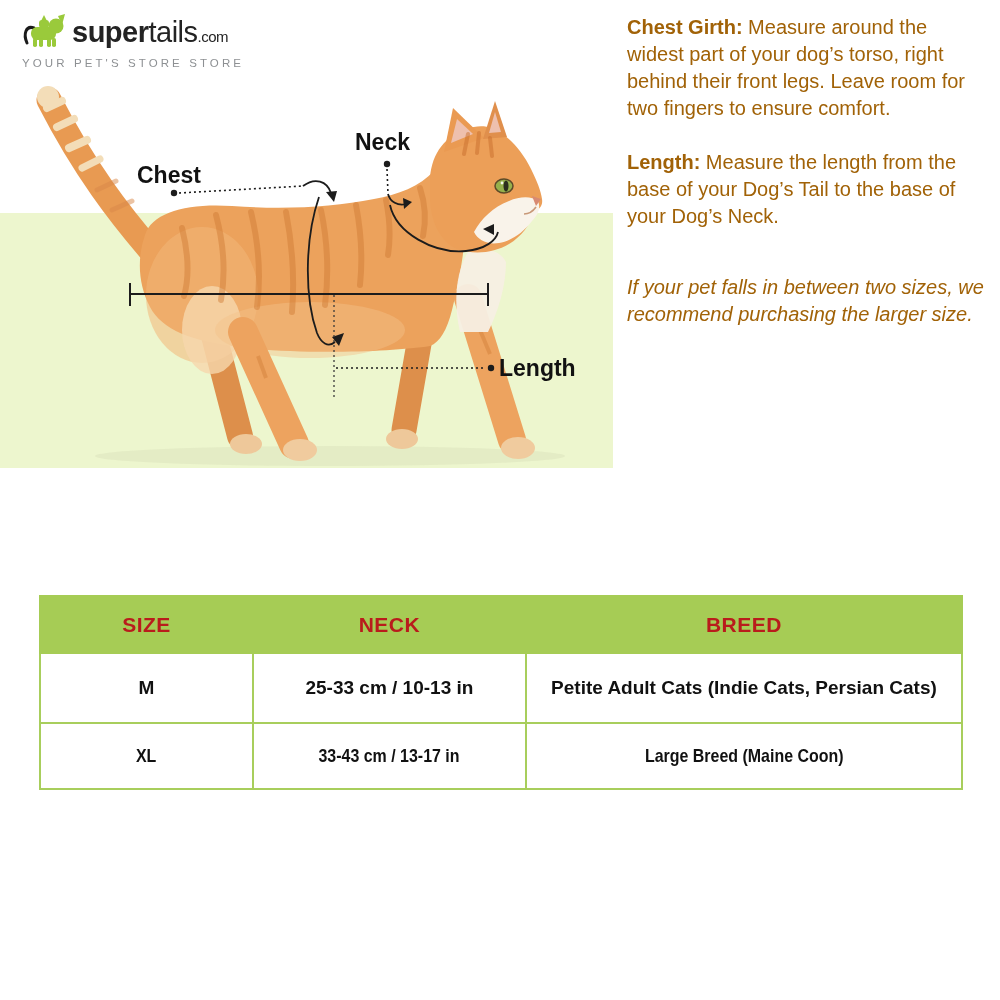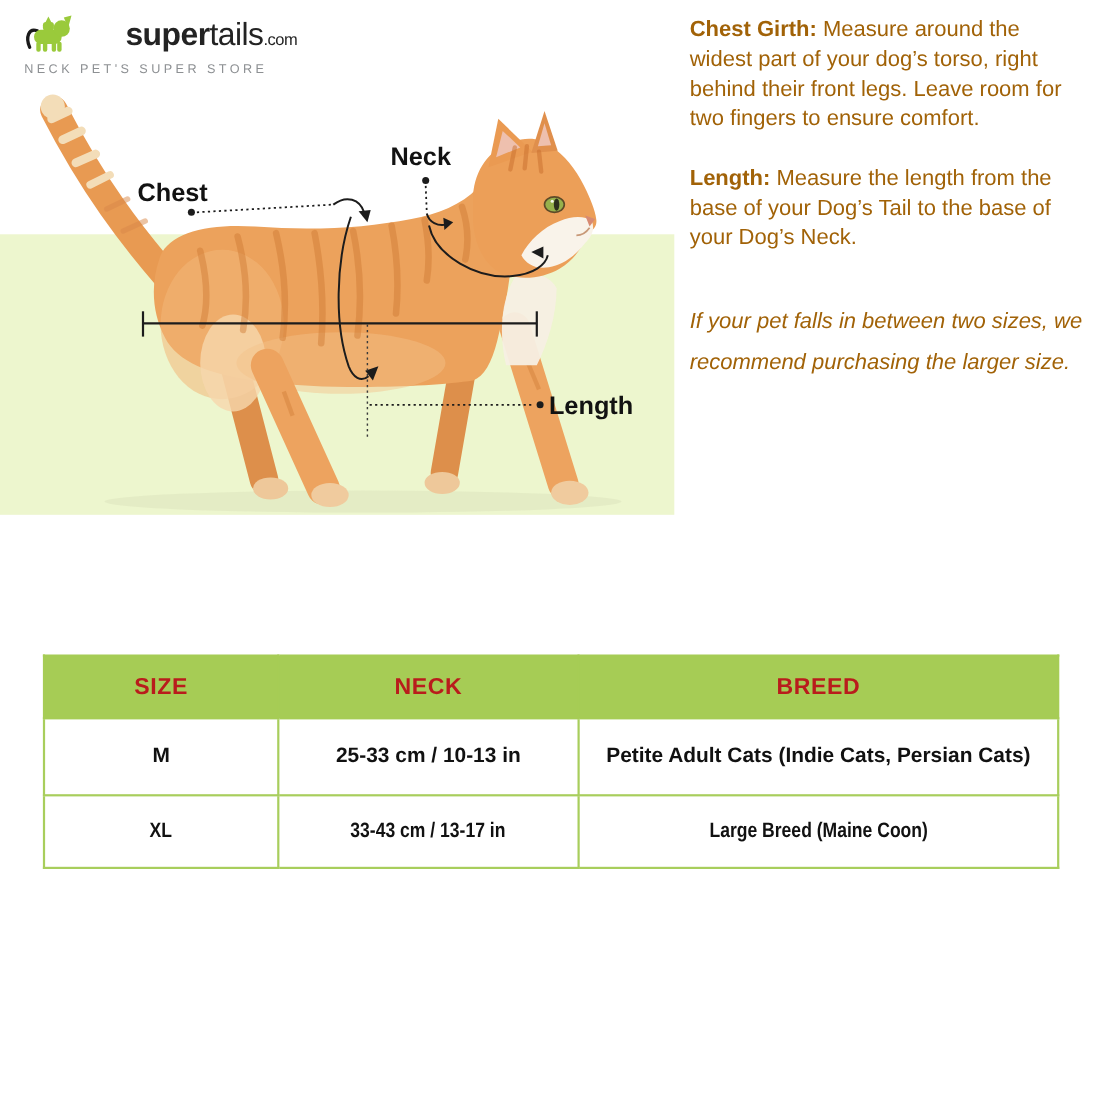--- a/index.html
+++ b/index.html
@@ -1,41 +1,41 @@
 <!DOCTYPE html>
 <html><head>
 <meta charset="utf-8">
 <style>
   html,body{margin:0;padding:0;background:#fff;}
   .page{position:relative;width:1000px;height:1000px;background:#ffffff;overflow:hidden;
         font-family:"Liberation Sans",sans-serif;color:#1b1b1b;}
 
   
   .logo{position:absolute;left:22px;top:12px;}
-  .logo-row{display:flex;align-items:flex-end;gap:42px;}
+  .logo-row{display:flex;align-items:flex-end;}
   .logo-icon{width:46px;height:40px;margin-right:4px;}
   .brand{font-size:29px;line-height:30px;color:#232323;letter-spacing:-0.5px;}
   .brand .b{font-weight:bold;}
   .brand .l{font-weight:normal;}
   .brand .tld{font-size:15px;font-weight:normal;}
   .tagline{font-size:11.5px;color:#8d9093;letter-spacing:3.1px;margin-top:5px;}
 
   
   .band{position:absolute;left:0;top:213px;width:613px;height:255px;background:#edf6ce;}
   .cat-svg{position:absolute;left:20px;top:80px;width:600px;height:390px;}
   .diag-label{position:absolute;font-weight:bold;font-size:23px;color:#121212;}
-  .lbl-chest{left:125px;top:162px;}
+  .lbl-chest{left:137px;top:162px;}
   .lbl-neck{left:355px;top:129px;}
   .lbl-length{left:499px;top:355px;}
 
   
   .copy{position:absolute;left:627px;top:14px;width:360px;}
   .copy p{margin:0 0 27px 0;font-size:20px;line-height:27px;color:#a16207;}
   .copy p b{font-weight:bold;}
-  .copy .note{font-style:italic;font-size:20px;line-height:37px;margin-top:44px;}
+  .copy .note{font-style:italic;font-size:20px;line-height:27px;margin-top:44px;}
 
   
   .size-table{position:absolute;left:39px;top:595px;width:924px;border-collapse:collapse;
               table-layout:fixed;}
   .size-table th{background:#a6cc55;border:2px solid #a6cc55;color:#b91c1c;
                  font-size:21px;font-weight:bold;height:53px;letter-spacing:.5px;}
   .size-table td{background:#ffffff;border:2px solid #a8ce5c;text-align:center;
                  font-size:19px;font-weight:bold;color:#111111;}
   .row-m td{height:66px;}
   .row-xl td{height:62px;}
@@ -56,21 +56,21 @@
         <rect x="9" y="15" width="25" height="13" rx="6" fill="#9aca3b"></rect>
         <circle cx="34" cy="14" r="7.5" fill="#9aca3b"></circle>
         <polygon points="36,4 43,2 40,13" fill="#9aca3b"></polygon>
         <rect x="11" y="26" width="4" height="9" rx="1.8" fill="#9aca3b"></rect>
         <rect x="17" y="26" width="4" height="9" rx="1.8" fill="#9aca3b"></rect>
         <rect x="25" y="26" width="4" height="9" rx="1.8" fill="#9aca3b"></rect>
         <rect x="30" y="26" width="4" height="9" rx="1.8" fill="#9aca3b"></rect>
       </svg>
       <div class="brand"><span class="b">super</span><span class="l">tails</span><span class="tld">.com</span></div>
     </div>
-    <div class="tagline">NECK PET'S SUPER STORE</div>
+    <div class="tagline">YOUR PET'S STORE STORE</div>
   </div>
 
   <div class="band"></div>
 
   <svg class="cat-svg" viewBox="20 80 600 390">
 
     <ellipse cx="330" cy="456" rx="235" ry="10" fill="#dde4bd" opacity="0.55"></ellipse>
 
     <path d="M152 252 C 120 215, 85 170, 49 100" fill="none" stroke="#e89a52" stroke-width="25" stroke-linecap="round"></path>
     <circle cx="48" cy="97" r="11" fill="#f3ddb8"></circle>

